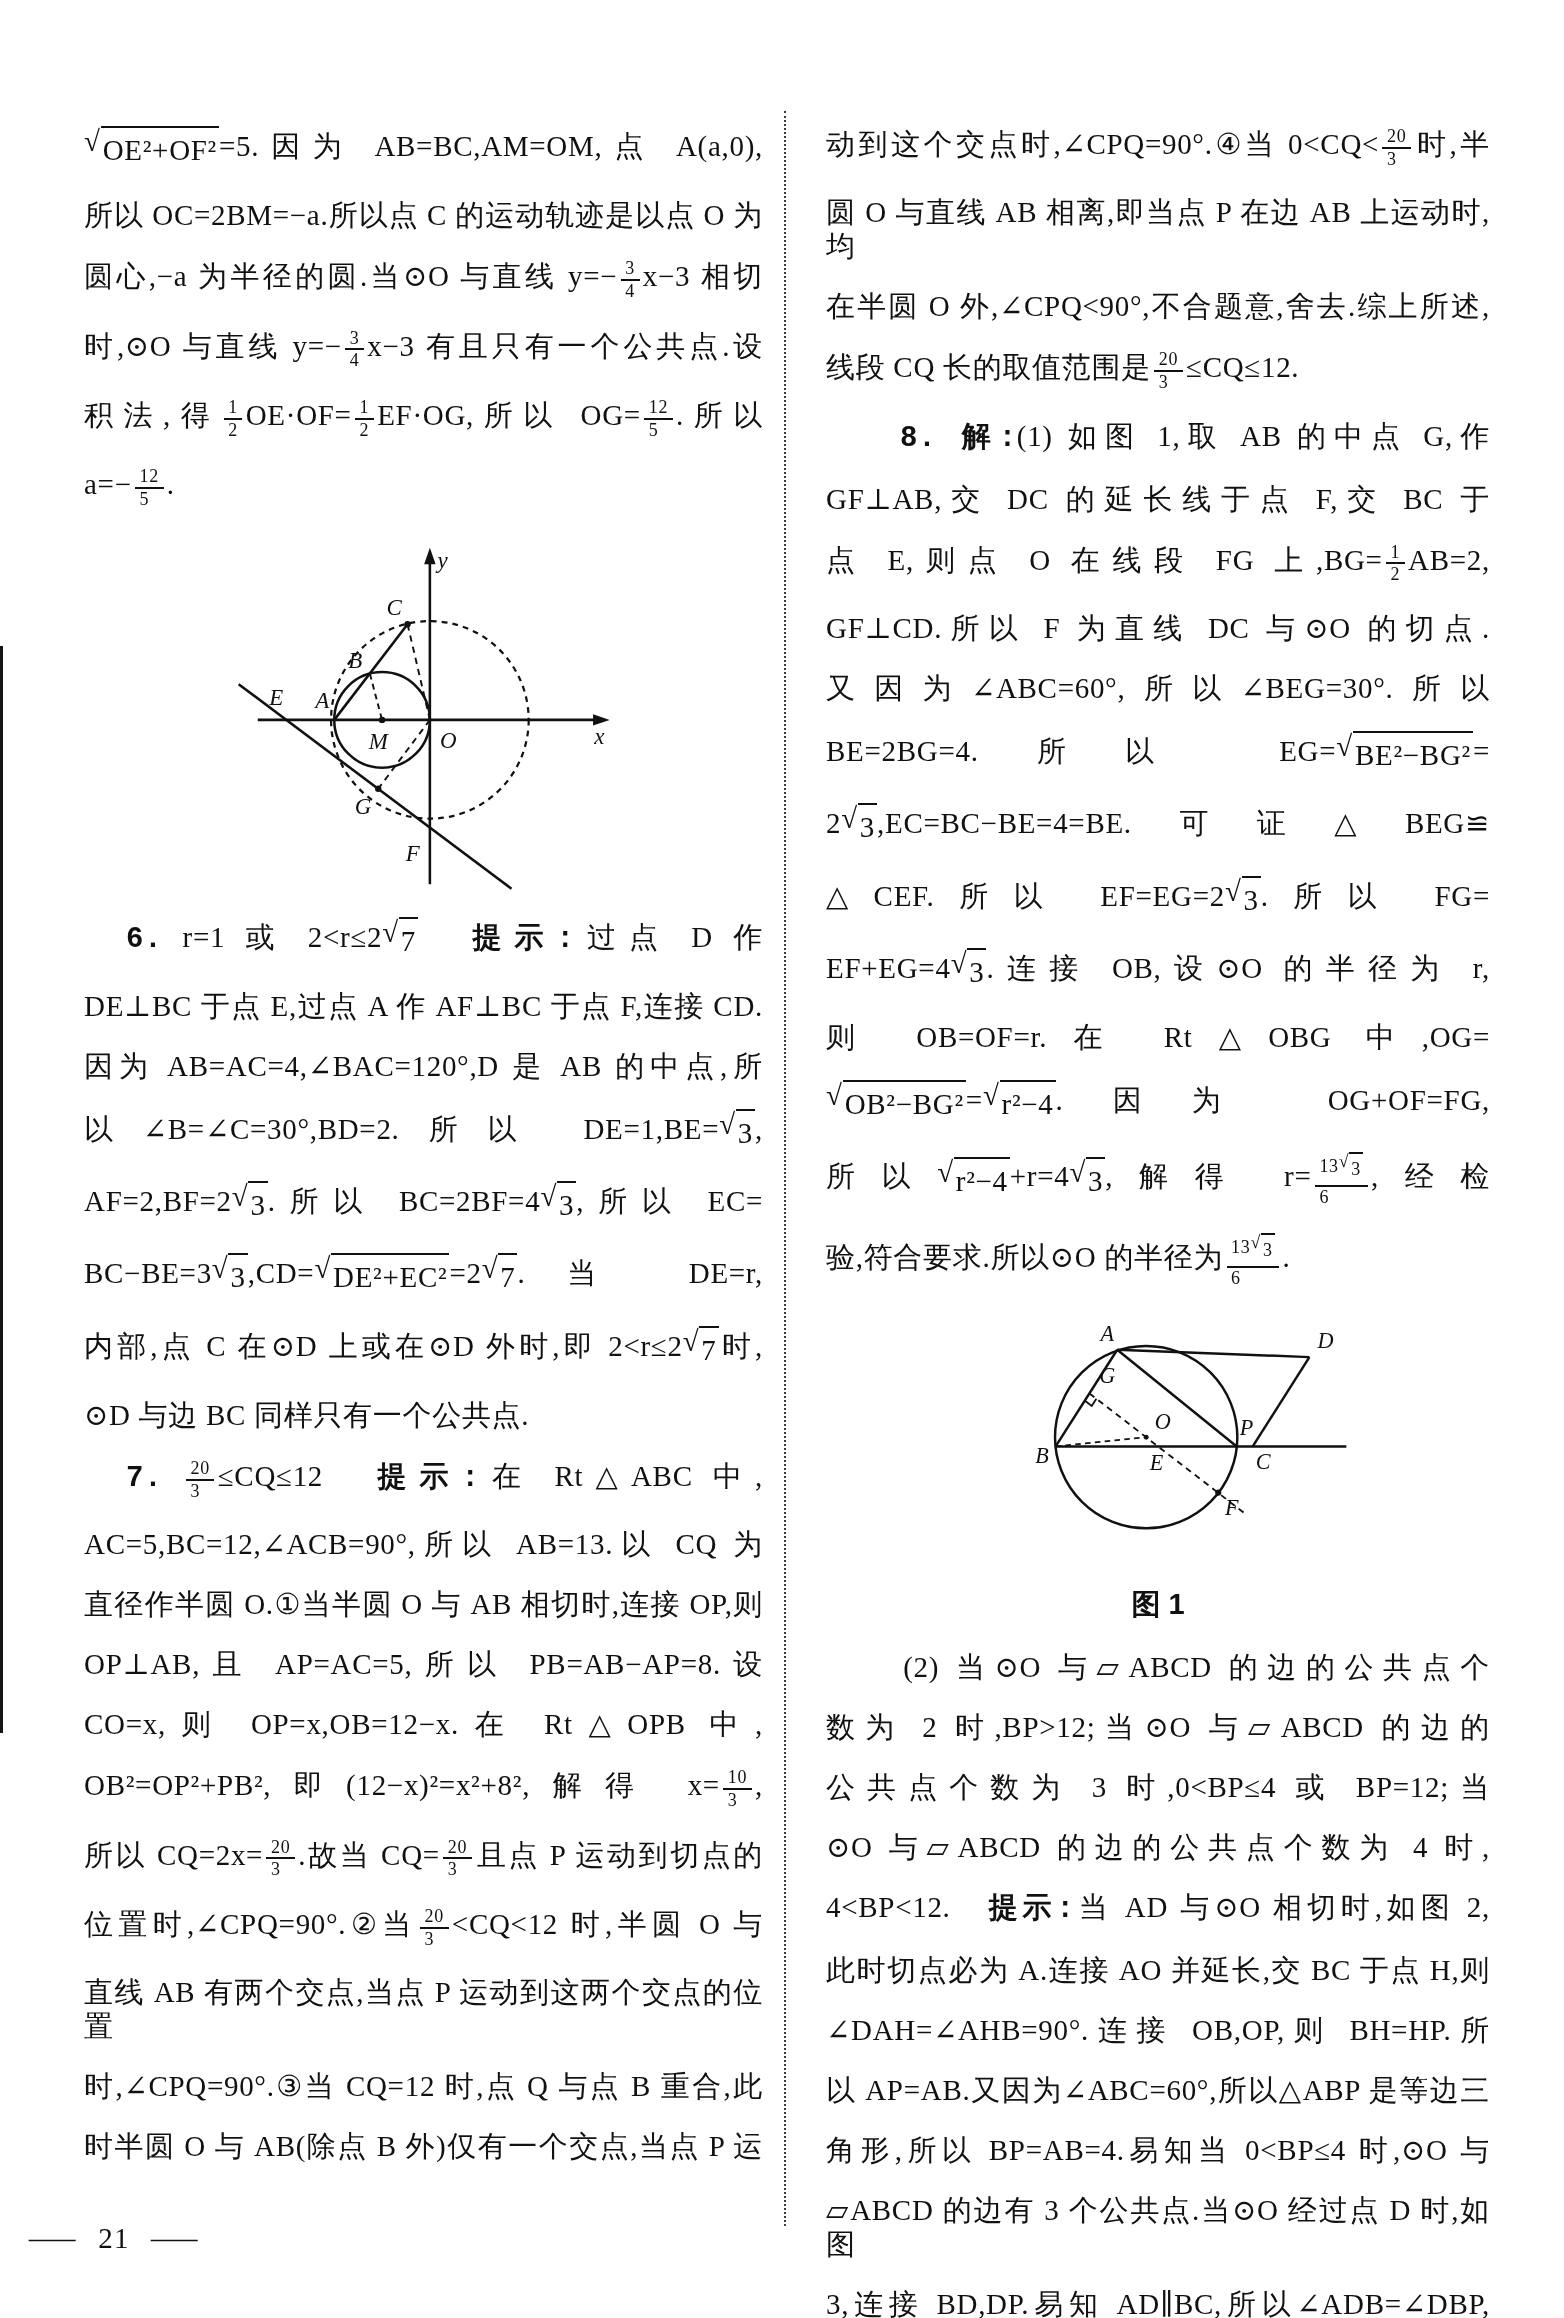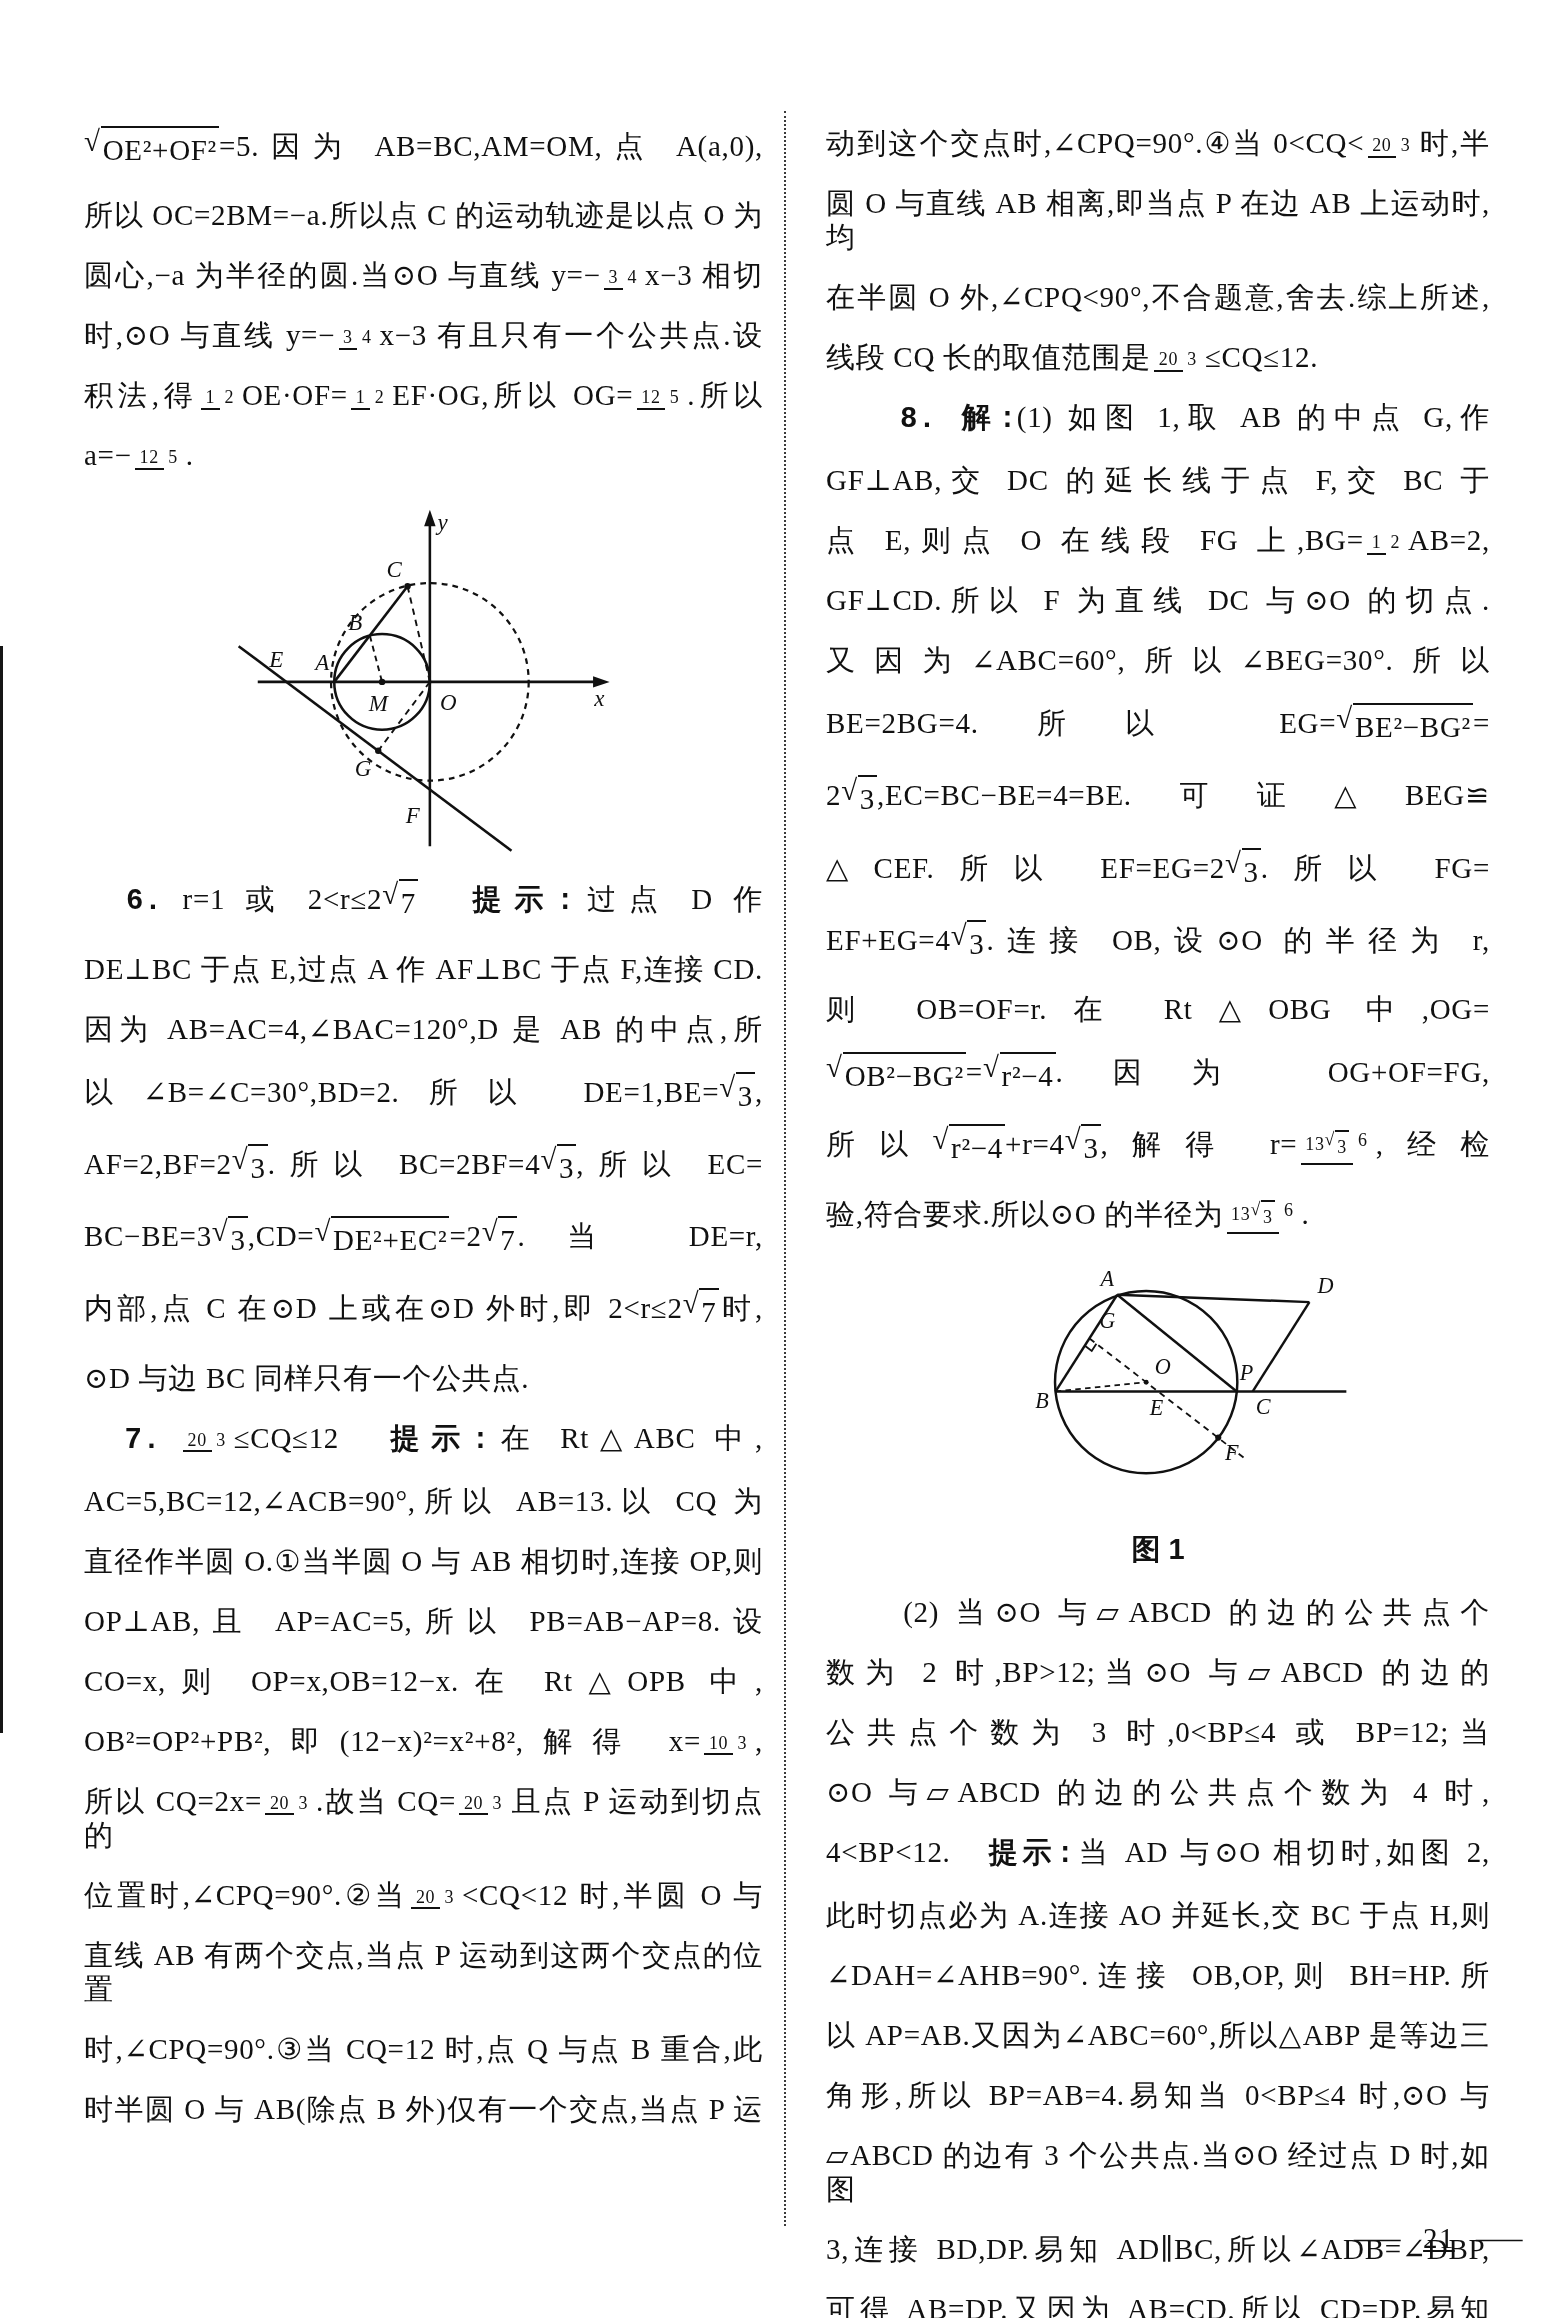--- a/index.html
+++ b/index.html
@@ -15,40 +15,40 @@
   #right-col{left:826px;width:664px;}
   .tline{
     font-size:29px;line-height:34px;
     padding:13px 0;
     text-align:justify;text-align-last:justify;
     letter-spacing:0.7px;
   }
   .tline.pend{text-align-last:left;}
   .tline b{font-family:Liberation Mono, monospace;font-weight:700;}
   
-  .frac{display:inline-flex;vertical-align:middle;text-align:right;
+  .frac{display:inline-flex;flex-direction:column;vertical-align:middle;text-align:right;
         font-size:0.62em;line-height:1.15;margin:0 3.3px;}
   .frac .num{border-bottom:2px solid #111;padding:0 4.6px;}
   .frac .den{padding:0 4.6px;}
   
   .sqrt{display:inline-flex;align-items:flex-start;vertical-align:middle;}
   .sqrt .rd{line-height:1.05;}
   .sqrt .rb{border-top:2px solid #111;padding:4px 2px;line-height:1.25;}
   .figure-block{margin:12px auto 12px auto;text-align:center;}
   .figure-caption{font-size:29px;font-weight:700;text-align:center;
         font-family:"Liberation Sans","DejaVu Sans",sans-serif;}
   svg{display:block;margin:0 auto;}
   svg text{font-family:"Liberation Serif","DejaVu Serif",serif;font-style:italic;font-size:36px;fill:#111;}
   #column-divider{
     position:absolute;left:784px;top:111px;height:2115px;width:0;
     border-left:2.6px dotted #3a3a3a;
   }
   #page-footer{
-    position:absolute;left:16px;top:2222px;width:1529px;text-align:right;
-    font-size:29px;letter-spacing:1.3px;text-decoration:underline;
+    position:absolute;left:8px;top:2222px;width:1529px;text-align:left;
+    font-size:29px;letter-spacing:1.3px;
   }
   #page-footer .dash{display:inline-block;margin:0 30px;transform:scaleX(1.6);}
   #scan-artifact{position:absolute;left:0;top:646px;width:3.3px;height:1087px;background:#151515;}
 </style>
 </head>
 <body>
 
 <div id="scan-artifact"></div>
 <div id="column-divider"></div>
 

